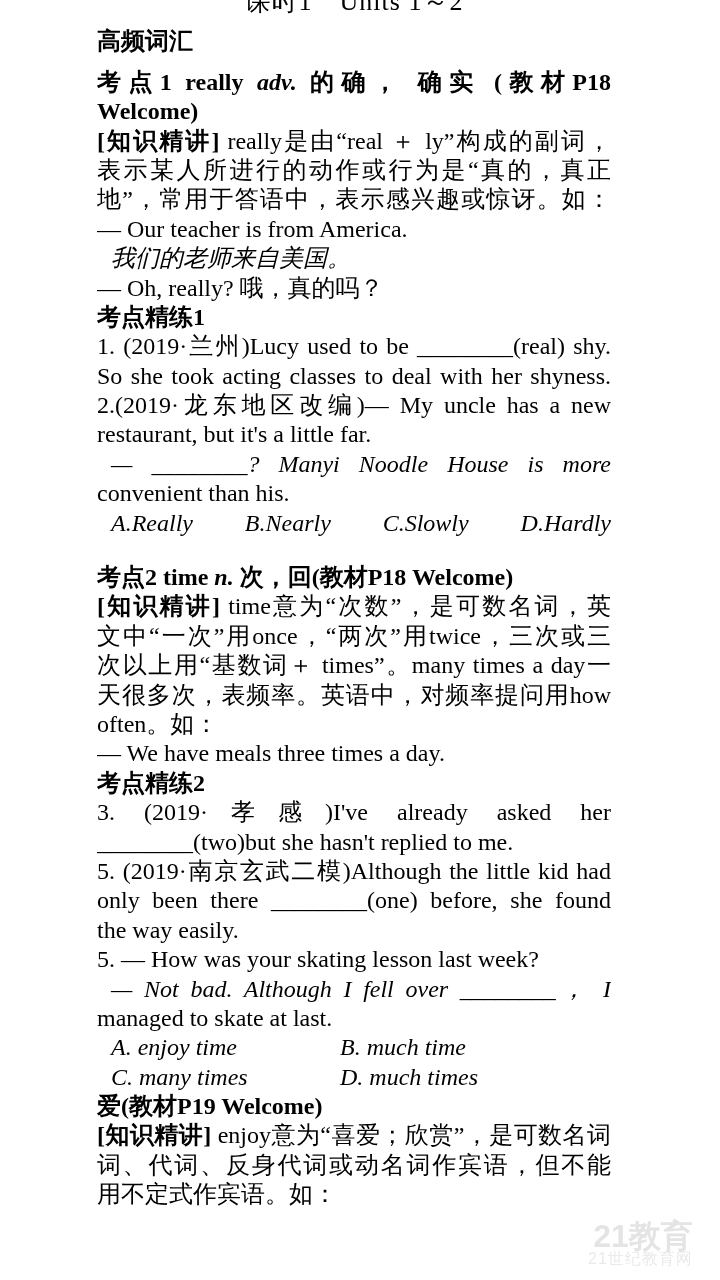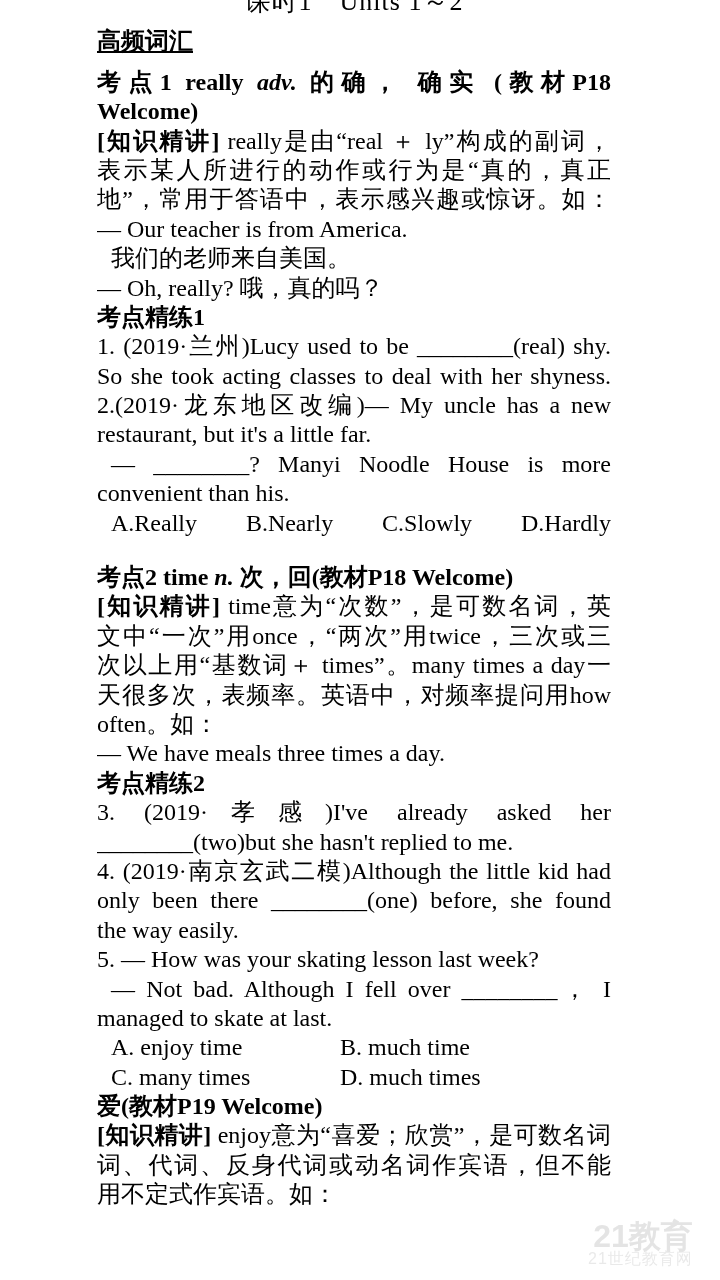--- a/index.html
+++ b/index.html
@@ -36,25 +36,25 @@
   }
   .center {
     text-align: center;
   }
   
   .title {
     margin-top: -13px;
     font-size: 26px;
     letter-spacing: 1px;
   }
-  .m-title { margin-top: 11px; text-decoration: underline; }
+  .m-title { margin-top: 11px; }
   .gap1 { margin-top: 11px; }
   .gap2 { margin-top: 25px; }
   .gap3 { margin-top: 14px; }
-  .ind { padding-left: 14px; }
+  .ind { padding-left: 14px; font-style: italic; }
   .b { font-weight: bold; }
   .i { font-style: italic; }
   .col1 {
     display: inline-block;
     width: 229px;
   }
   .watermark {
     position: absolute;
     left: 588px;
     top: 1220px;
@@ -102,21 +102,21 @@
     <div class="line gap2"><span class="b">考点2  </span><span class="b">time </span><span class="b i">n.</span><span class="b"> 次，回(教材P18 Welcome)</span></div>
     <div class="line j"><span class="b">[知识精讲] </span><span>time意为“次数”，是可数名词，英</span></div>
     <div class="line j"><span>文中“一次”用once，“两次”用twice，三次或三</span></div>
     <div class="line j"><span>次以上用“基数词＋ times”。many times a day一</span></div>
     <div class="line j"><span>天很多次，表频率。英语中，对频率提问用how</span></div>
     <div class="line"><span>often。如：</span></div>
     <div class="line"><span>—  We have meals three times a day.</span></div>
     <div class="line"><span class="b">考点精练2</span></div>
     <div class="line j"><span>3. (2019·孝感)I've already asked her</span></div>
     <div class="line"><span>________(two)but she hasn't replied to me.</span></div>
-    <div class="line j"><span>4. (2019·南京玄武二模)Although the little kid had</span></div>
+    <div class="line j"><span>5. (2019·南京玄武二模)Although the little kid had</span></div>
     <div class="line j"><span>only been there ________(one) before, she found</span></div>
     <div class="line"><span>the way easily.</span></div>
     <div class="line"><span>5. — How was your skating lesson last week?</span></div>
     <div class="line j ind"><span>— Not bad. Although I fell over ________， I</span></div>
     <div class="line"><span>managed to skate at last.</span></div>
     <div class="line ind"><span class="col1">A. enjoy time</span><span>B. much time</span></div>
     <div class="line ind"><span class="col1">C. many times</span><span>D. much times</span></div>
     <div class="line"><span class="b">爱(教材P19 Welcome)</span></div>
     <div class="line j"><span class="b">[知识精讲] </span><span>enjoy意为“喜爱；欣赏”，是可数名词</span></div>
     <div class="line j"><span>词、代词、反身代词或动名词作宾语，但不能</span></div>

